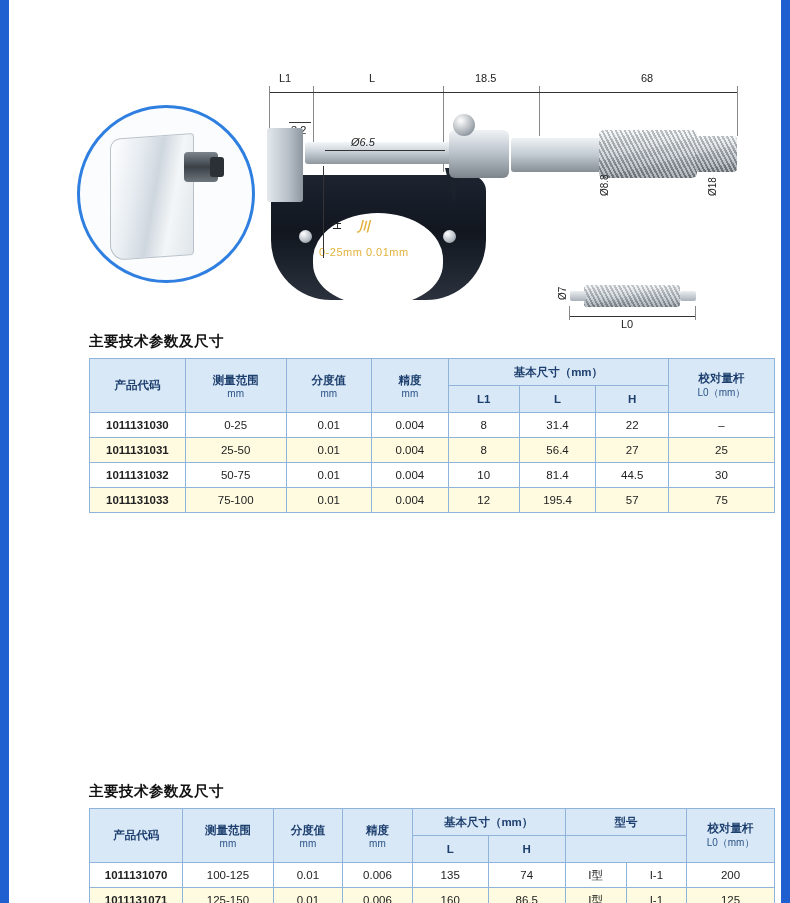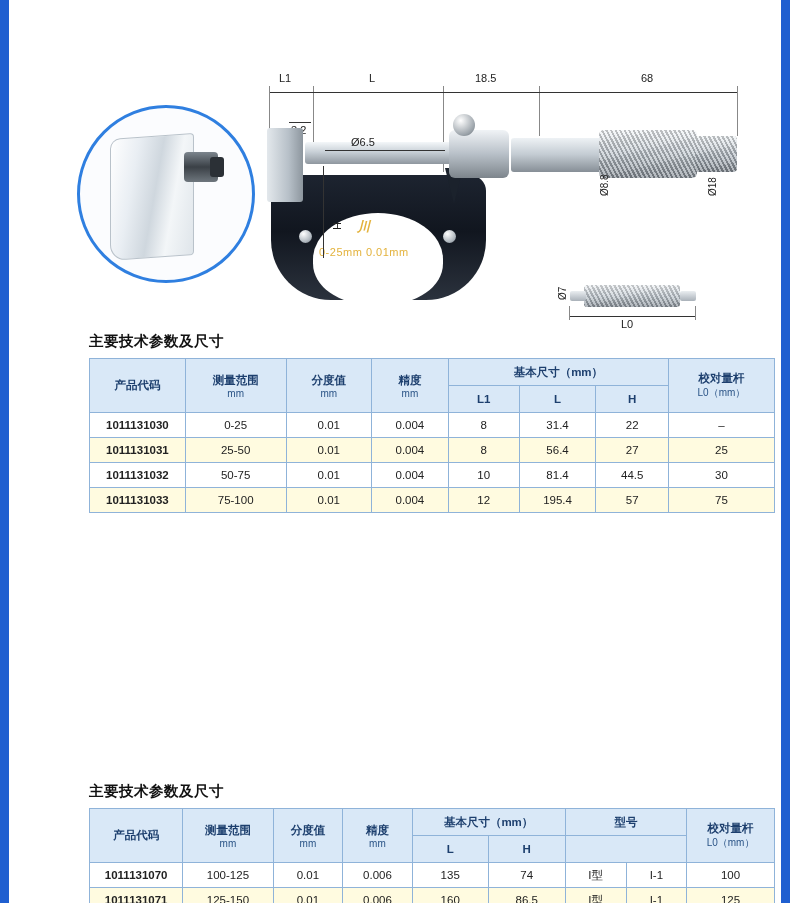--- a/index.html
+++ b/index.html
@@ -346,21 +346,21 @@
         <div class="sleeve1"></div>
         <div class="lock1"></div>
         <div class="thimble1"></div>
         <div class="knurl1"></div>
         <div class="ratchet1"></div>
         <div class="screw" style="left:38px; top:160px;"></div>
         <div class="screw" style="left:182px; top:160px;"></div>
         <div class="logo1">川</div>
         <div class="range-label">0-25mm  0.01mm</div>
 
-        <div class="dim" style="left:90px; top:66px;">Ø6.5</div>
+        <div class="dim" style="left:90px; top:66px;font-style:italic;">Ø6.5</div>
         <div class="dimline" style="left:64px; top:80px; width:120px;"></div>
         <div class="dim rot" style="left:70px; top:160px;">H</div>
         <div class="dimline" style="left:62px; top:96px; width:1px; height:92px; background:#333;"></div>
 
         <div class="dim rot" style="left:338px; top:126px; font-size:10px;">Ø8.8</div>
         <div class="dim rot" style="left:446px; top:126px; font-size:10px;">Ø18</div>
       </div>
 
       <div class="rod1"></div>
       <div class="rod1-end" style="left:561px;"></div>
@@ -497,21 +497,21 @@
       <tbody>
         <tr>
           <td class="code">1011131070</td>
           <td>100-125</td>
           <td>0.01</td>
           <td>0.006</td>
           <td>135</td>
           <td>74</td>
           <td style="width:56px;">I型</td>
           <td style="width:56px;">I-1</td>
-          <td>100</td>
+          <td>200</td>
         </tr>
         <tr class="alt">
           <td class="code">1011131071</td>
           <td>125-150</td>
           <td>0.01</td>
           <td>0.006</td>
           <td>160</td>
           <td>86.5</td>
           <td>I型</td>
           <td>I-1</td>

